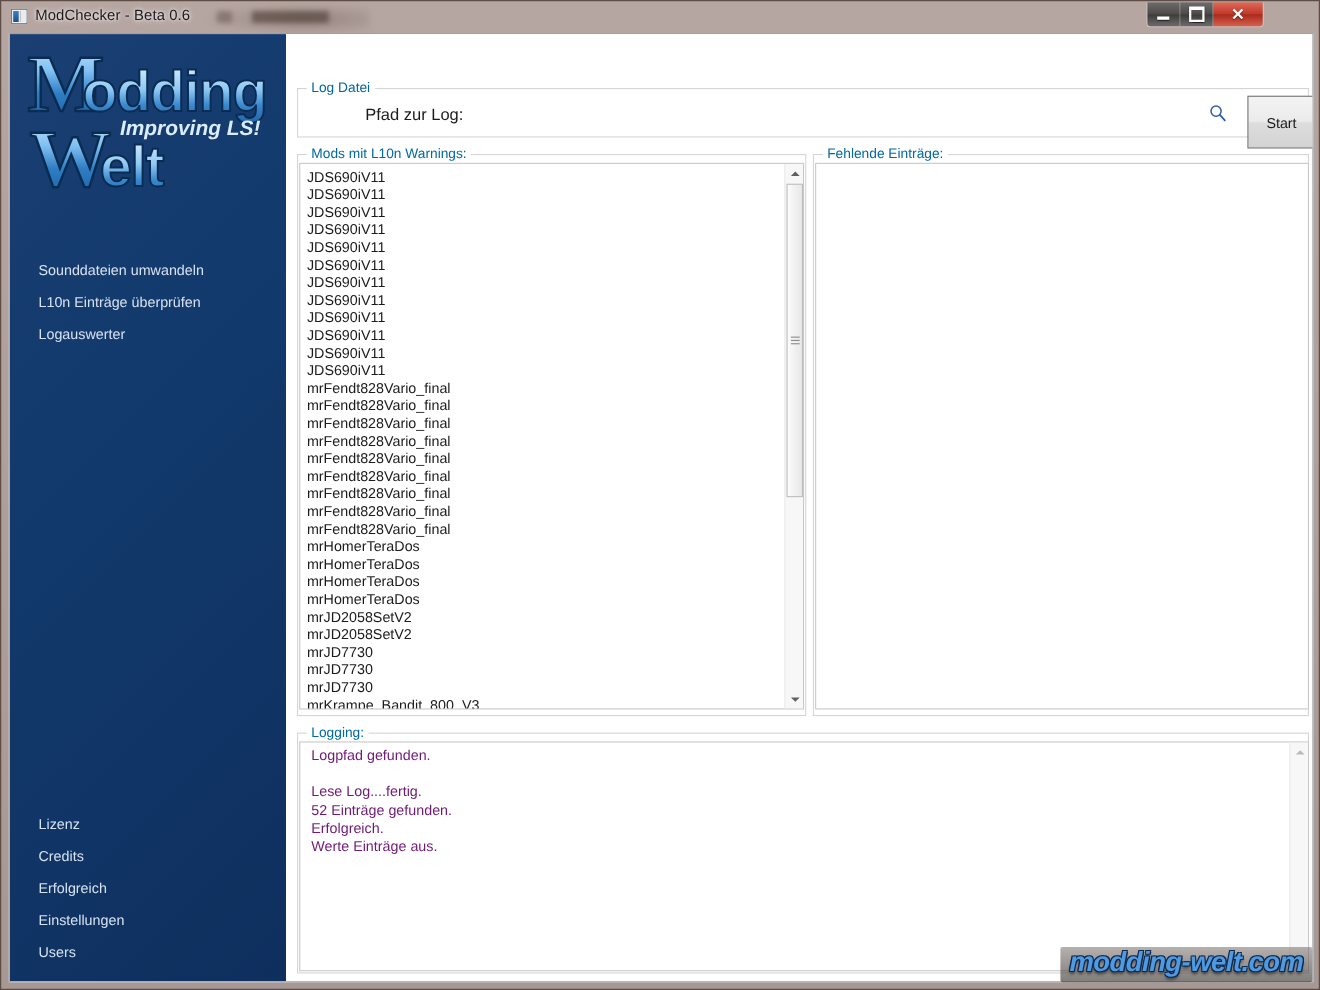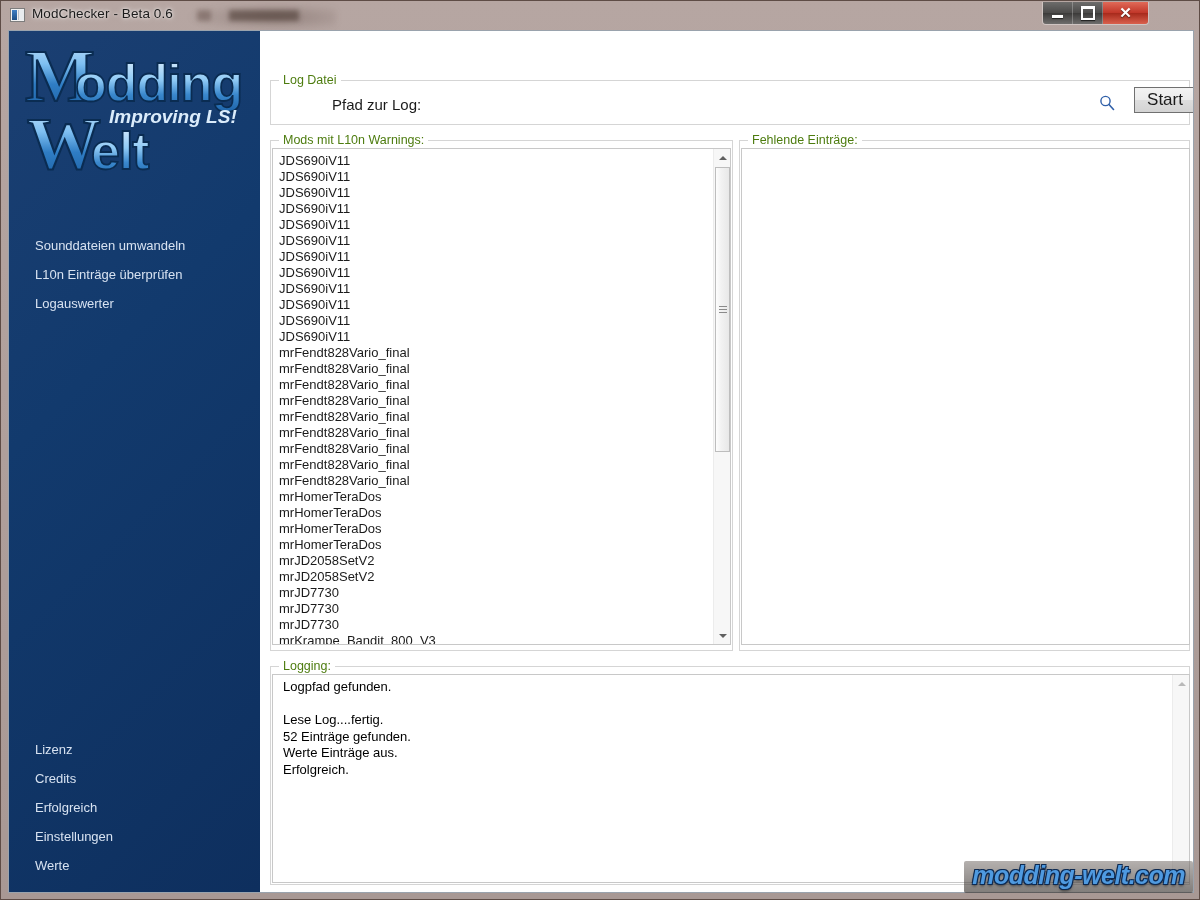--- a/index.html
+++ b/index.html
@@ -192,21 +192,21 @@
     border: 1px solid #d5d5d5;
     box-sizing: border-box;
     background: transparent;
   }
   .gb-label {
     position: absolute;
     top: -8px; left: 8px;
     background: #fff;
     padding: 0 4px;
     font-size: 12.5px;
-    color: #4d7c0f;
+    color: #0369a1;
     white-space: nowrap;
   }
 
   
   #gb-log { left: 10px; top: 49px; width: 920px; height: 45px; }
 
   .field-label {
     position: absolute;
     left: 72px; top: 65px;
     font-size: 15px;
@@ -228,26 +228,26 @@
   }
   .search-icon {
     position: absolute;
     left: 838px; top: 63px;
     width: 18px; height: 18px;
     cursor: pointer;
   }
   .btn-start {
     position: absolute;
     left: 874px; top: 56px;
-    width: 62px; height: 26px;
+    width: 62px; height: 48px;
     box-sizing: border-box;
     background: linear-gradient(180deg,#f3f3f3 0%,#ebebeb 48%,#dddddd 52%,#d3d3d3 100%);
     border: 1px solid #707070;
     font-family: "Liberation Sans", sans-serif;
-    font-size: 17px;
+    font-size: 13px;
     color: #1b1b1b;
     cursor: pointer;
   }
 
   
   #gb-mods { left: 10px; top: 109px; width: 463px; height: 511px; }
   #gb-missing { left: 479px; top: 109px; width: 451px; height: 511px; }
   #gb-logging { left: 10px; top: 635px; width: 920px; height: 219px; }
 
   .listbox {
@@ -270,21 +270,21 @@
   .list-row {
     font-size: 13px;
     color: #1b1b1b;
     line-height: 16px;
     height: 16px;
     white-space: nowrap;
     cursor: default;
   }
   .log-line {
     font-size: 13px;
-    color: #000000;
+    color: #701a75;
     line-height: 16.5px;
     height: 16.5px;
     white-space: pre;
     padding-left: 4px;
   }
 
   
   .vsb {
     position: absolute;
     right: 0; top: 0;
@@ -420,21 +420,21 @@
         <a class="nav-item">Sounddateien umwandeln</a>
         <a class="nav-item">L10n Einträge überprüfen</a>
         <a class="nav-item">Logauswerter</a>
       </div>
 
       <div class="nav-bottom">
         <a class="nav-item">Lizenz</a>
         <a class="nav-item">Credits</a>
         <a class="nav-item">Erfolgreich</a>
         <a class="nav-item">Einstellungen</a>
-        <a class="nav-item">Werte</a>
+        <a class="nav-item">Users</a>
       </div>
     </div>
 
     <div class="main">
 
       <div class="gb" id="gb-log">
         <span class="gb-label">Log Datei</span>
       </div>
 
       <div class="field-label">Pfad zur Log:</div>
@@ -515,22 +515,22 @@
       <div class="gb" id="gb-logging">
         <span class="gb-label">Logging:</span>
       </div>
 
       <div class="listbox" id="list-logging">
         <div class="list-inner" id="logging-rows">
             <div class="log-line">Logpfad gefunden.</div>
             <div class="log-line">&nbsp;</div>
             <div class="log-line">Lese Log....fertig.</div>
             <div class="log-line">52 Einträge gefunden.</div>
+            <div class="log-line">Erfolgreich.</div>
             <div class="log-line">Werte Einträge aus.</div>
-            <div class="log-line">Erfolgreich.</div>
           </div>
         <div class="vsb">
           <div class="vsb-arrow up">
               <div class="tri-up" style="border-bottom-color:#b9b9b9;"></div>
             </div>
           <div class="vsb-arrow down">
               <div class="tri-down" style="border-top-color:#b9b9b9;"></div>
             </div>
         </div>
       </div>

